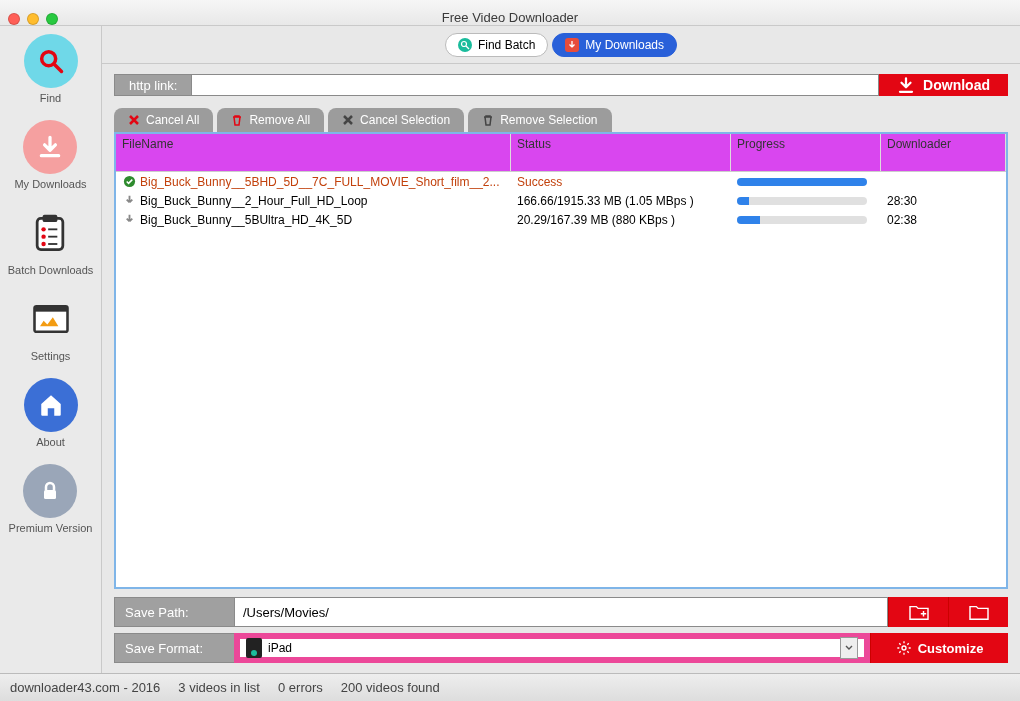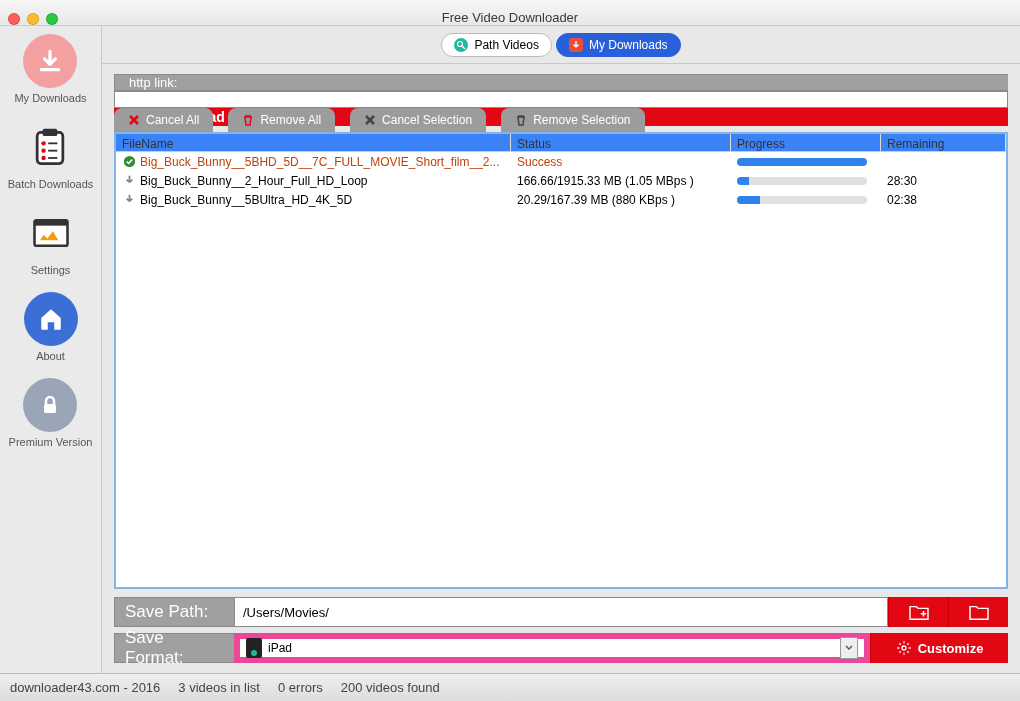--- a/index.html
+++ b/index.html
@@ -48,65 +48,65 @@
 .tab {
   height: 24px; padding: 0 12px; border-radius: 12px;
   display: flex; align-items: center; gap: 6px;
   font-size: 12px; cursor: pointer;
   background: #fff; border: 1px solid #bbb;
 }
 .tab.active { background: #2960d9; color: #fff; border-color: #2960d9; }
 .tab-dot { width: 14px; height: 14px; border-radius: 3px; display: flex; align-items: center; justify-content: center; }
 .tab-dot.teal { background: #1abc9c; border-radius: 50%; }
 .tab-dot.red { background: #e74c3c; }
-.urlrow { display: flex; margin: 10px 12px 6px 12px; height: 22px; flex-direction: column; }
+.urlrow { display: flex; margin: 10px 12px 6px 12px; height: 22px; }
 .url-label {
   background: #a0a0a0; color: #fff; padding: 0 14px;
   display: flex; align-items: center; font-size: 13px;
   border: 1px solid #8a8a8a; border-right: none;
 }
 .url-input {
   flex: 1; background: #fff; border: 1px solid #8a8a8a;
   padding: 0 8px; font-size: 13px; outline: none;
 }
 .url-btn {
   background: #e30613; color: #fff; border: none;
   padding: 0 18px; font-size: 14px; font-weight: bold;
   display: flex; align-items: center; gap: 8px; cursor: pointer;
 }
-.action-tabs { display: flex; margin: 6px 12px 0 12px; gap: 11px; }
+.action-tabs { display: flex; margin: 6px 12px 0 12px; gap: 0; }
 .action-tab {
   background: #9c9c9c; color: #fff; border: none;
   border-radius: 8px 8px 0 0; height: 24px; padding: 0 14px;
   font-size: 12px; display: flex; align-items: center; gap: 6px;
   margin-right: 4px; cursor: pointer;
 }
 .table-wrap {
   margin: 0 12px 8px 12px; flex: 1;
   background: #fff; border: 2px solid #7fb5e8;
   display: flex; flex-direction: column;
 }
-.thead { display: flex; border-bottom: 1px solid #ccc; background: #3b82f6; height: 18px; }
+.thead { display: flex; border-bottom: 1px solid #ccc; background: #d946ef; height: 38px; }
 .th { border-right: 1px solid #ddd; padding: 3px 6px; font-size: 12px; color: #333; }
 .col-file { flex: 0 0 395px; }
 .col-status { flex: 0 0 220px; }
 .col-prog { flex: 0 0 150px; }
 .col-rem { flex: 1; }
 .trow { display: flex; height: 19px; align-items: center; font-size: 12px; padding: 0; }
 .trow .td { padding: 0 6px; overflow: hidden; white-space: nowrap; text-overflow: ellipsis; }
 .trow.success { color: #c2410c; }
 .status-icon { width: 14px; height: 14px; margin-right: 4px; flex-shrink: 0; display: inline-flex; align-items: center; justify-content: center; }
 .progress-bar {
   width: 130px; height: 8px; background: #e0e0e0; border-radius: 4px; overflow: hidden;
 }
 .progress-fill { height: 100%; background: #2f82ea; }
 .bottom-row { display: flex; margin: 0 12px 6px 12px; height: 30px; }
 .bottom-label {
   background: #a0a0a0; color: #fff; width: 120px;
-  display: flex; align-items: center; padding: 0 10px; font-size: 17px;
+  display: flex; align-items: center; padding: 0 10px; font-size: 13px;
   border: 1px solid #8a8a8a; border-right: none;
 }
 .bottom-input { flex: 1; border: 1px solid #8a8a8a; background: #fff; padding: 0 8px; font-size: 13px; outline: none; }
 .bottom-select { flex: 1; display: flex; border: 6px solid #ec4899; background: #fff; align-items: center; padding: 0 6px; gap: 6px; }
 .bottom-btn {
   background: #e30613; color: #fff; border: none;
   width: 60px; display: flex; align-items: center; justify-content: center;
   cursor: pointer; border-left: 1px solid #c00;
 }
 .bottom-btn.wide { width: 138px; gap: 6px; font-size: 13px; font-weight: bold; }
@@ -128,20 +128,29 @@
     <div class="dot red"></div>
     <div class="dot yellow"></div>
     <div class="dot green"></div>
   </div>
   <div class="title">Free Video Downloader</div>
 </div>
 
 <div class="content">
   <div class="sidebar">
 
+    <div class="side-item">
+      <div class="side-icon" style="background:#6fd8e8">
+        <svg width="28" height="28" viewBox="0 0 24 24">
+            <circle cx="10" cy="10" r="6" fill="none" stroke="#e30613" stroke-width="3"></circle>
+            <line x1="15" y1="15" x2="21" y2="21" stroke="#e30613" stroke-width="3" stroke-linecap="round"></line>
+          </svg>
+      </div>
+      <div class="side-label">Find</div>
+    </div>
 
     <div class="side-item">
       <div class="side-icon" style="background:#f5a0a0">
         <svg width="26" height="26" viewBox="0 0 24 24">
             <path d="M12 3v12m0 0l-5-5m5 5l5-5M4 20h16" stroke="#fff" stroke-width="3" fill="none" stroke-linecap="round"></path>
           </svg>
       </div>
       <div class="side-label">My Downloads</div>
     </div>
 
@@ -195,21 +204,21 @@
 
   <div class="main">
     <div class="tabbar">
       <div class="tab">
         <span class="tab-dot teal">
           <svg width="10" height="10" viewBox="0 0 10 10">
               <circle cx="4" cy="4" r="2.5" fill="none" stroke="#fff" stroke-width="1.2"></circle>
               <line x1="6" y1="6" x2="9" y2="9" stroke="#fff" stroke-width="1.2"></line>
             </svg>
         </span>
-        <span>Path Videos</span>
+        <span>Find Batch</span>
       </div>
       <div class="tab active">
         <span class="tab-dot red">
           <svg width="10" height="10" viewBox="0 0 10 10">
               <path d="M5 1v6m0 0L2.5 4.5M5 7l2.5-2.5" stroke="#fff" stroke-width="1.3" fill="none"></path>
             </svg>
         </span>
         <span>My Downloads</span>
       </div>
     </div>
@@ -250,21 +259,21 @@
           </svg>
         <span>Remove Selection</span>
       </button>
     </div>
 
     <div class="table-wrap">
       <div class="thead">
         <div class="th col-file">FileName</div>
         <div class="th col-status">Status</div>
         <div class="th col-prog">Progress</div>
-        <div class="th col-rem">Remaining</div>
+        <div class="th col-rem">Downloader</div>
       </div>
       <div id="tbody">
           <div class="trow success">
             <div class="td col-file" style="display:flex;align-items:center">
               <span class="status-icon">
                 <svg width="13" height="13" viewBox="0 0 14 14">
                   <circle cx="7" cy="7" r="6" fill="#2e8b2e"></circle>
                   <path d="M4 7l2 2 4-4" stroke="#fff" stroke-width="1.6" fill="none"></path>
                 </svg>
               </span>

